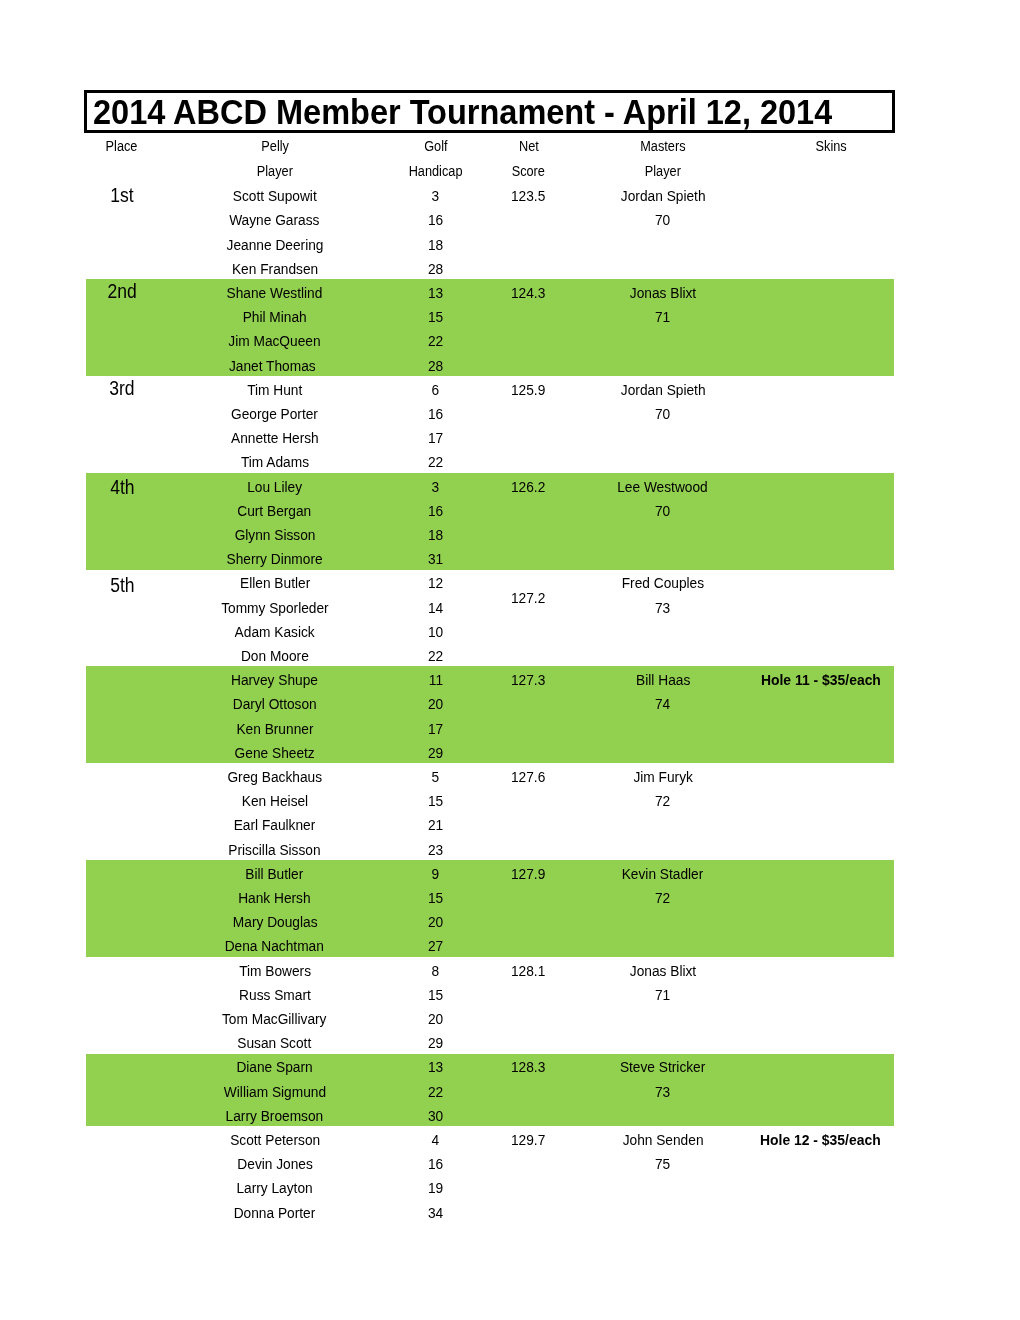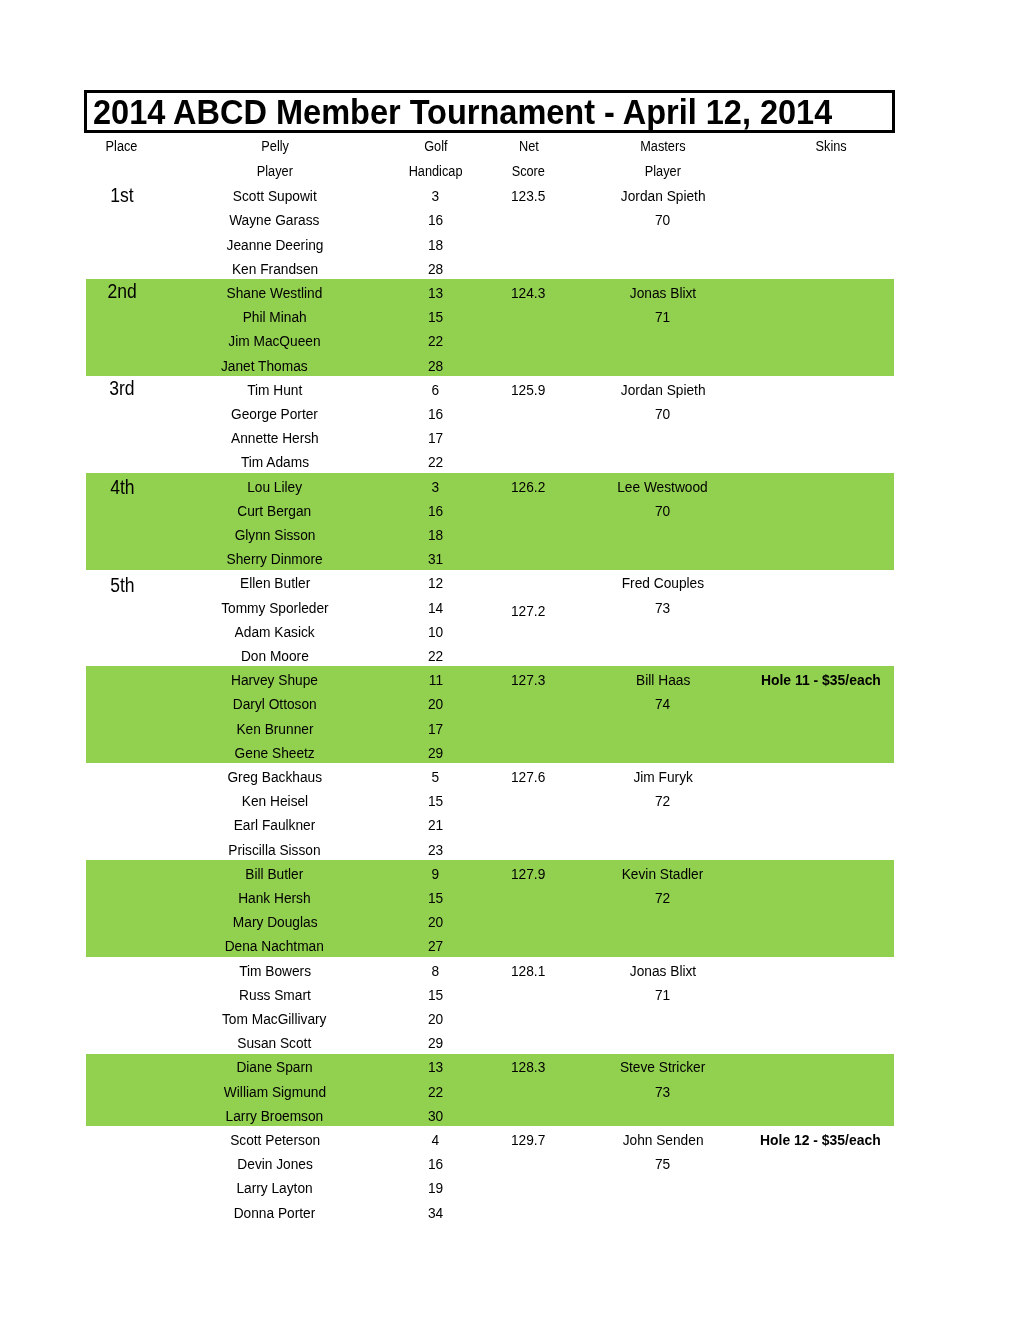--- a/index.html
+++ b/index.html
@@ -85,21 +85,21 @@
     <div class="cell place" style="left:86.0px;width:72.0px;top:282.40px;"><span class="inner">2nd</span></div>
     <div class="cell data" style="left:158.0px;width:233.4px;top:282.90px;"><span class="inner">Shane Westlind</span></div>
     <div class="cell data" style="left:391.4px;width:88.2px;top:282.90px;"><span class="inner">13</span></div>
     <div class="cell data" style="left:479.6px;width:98.0px;top:282.90px;"><span class="inner">124.3</span></div>
     <div class="cell data" style="left:577.6px;width:170.4px;top:282.90px;"><span class="inner">Jonas Blixt</span></div>
     <div class="cell data" style="left:158.0px;width:233.4px;top:307.10px;"><span class="inner">Phil Minah</span></div>
     <div class="cell data" style="left:391.4px;width:88.2px;top:307.10px;"><span class="inner">15</span></div>
     <div class="cell data" style="left:577.6px;width:170.4px;top:307.10px;"><span class="inner">71</span></div>
     <div class="cell data" style="left:158.0px;width:233.4px;top:331.30px;"><span class="inner">Jim MacQueen</span></div>
     <div class="cell data" style="left:391.4px;width:88.2px;top:331.30px;"><span class="inner">22</span></div>
-    <div class="cell data" style="left:148px;width:233.4px;top:355.50px;"><span class="inner">Janet Thomas</span></div>
+    <div class="cell data" style="left:156px;width:233.4px;top:355.50px;"><span class="inner">Janet Thomas</span></div>
     <div class="cell data" style="left:391.4px;width:88.2px;top:355.50px;"><span class="inner">28</span></div>
     <div class="cell place" style="left:86.0px;width:72.0px;top:379.20px;"><span class="inner">3rd</span></div>
     <div class="cell data" style="left:158.0px;width:233.4px;top:379.70px;"><span class="inner">Tim Hunt</span></div>
     <div class="cell data" style="left:391.4px;width:88.2px;top:379.70px;"><span class="inner">6</span></div>
     <div class="cell data" style="left:479.6px;width:98.0px;top:379.70px;"><span class="inner">125.9</span></div>
     <div class="cell data" style="left:577.6px;width:170.4px;top:379.70px;"><span class="inner">Jordan Spieth</span></div>
     <div class="cell data" style="left:158.0px;width:233.4px;top:403.90px;"><span class="inner">George Porter</span></div>
     <div class="cell data" style="left:391.4px;width:88.2px;top:403.90px;"><span class="inner">16</span></div>
     <div class="cell data" style="left:577.6px;width:170.4px;top:403.90px;"><span class="inner">70</span></div>
     <div class="cell data" style="left:158.0px;width:233.4px;top:428.10px;"><span class="inner">Annette Hersh</span></div>
@@ -114,21 +114,21 @@
     <div class="cell data" style="left:158.0px;width:233.4px;top:500.70px;"><span class="inner">Curt Bergan</span></div>
     <div class="cell data" style="left:391.4px;width:88.2px;top:500.70px;"><span class="inner">16</span></div>
     <div class="cell data" style="left:577.6px;width:170.4px;top:500.70px;"><span class="inner">70</span></div>
     <div class="cell data" style="left:158.0px;width:233.4px;top:524.90px;"><span class="inner">Glynn Sisson</span></div>
     <div class="cell data" style="left:391.4px;width:88.2px;top:524.90px;"><span class="inner">18</span></div>
     <div class="cell data" style="left:158.0px;width:233.4px;top:549.10px;"><span class="inner">Sherry Dinmore</span></div>
     <div class="cell data" style="left:391.4px;width:88.2px;top:549.10px;"><span class="inner">31</span></div>
     <div class="cell place" style="left:86.0px;width:72.0px;top:576px;"><span class="inner">5th</span></div>
     <div class="cell data" style="left:158.0px;width:233.4px;top:573.30px;"><span class="inner">Ellen Butler</span></div>
     <div class="cell data" style="left:391.4px;width:88.2px;top:573.30px;"><span class="inner">12</span></div>
-    <div class="cell data" style="left:479.6px;width:98.0px;top:601px;"><span class="inner">127.2</span></div>
+    <div class="cell data" style="left:479.6px;width:98.0px;top:588px;"><span class="inner">127.2</span></div>
     <div class="cell data" style="left:577.6px;width:170.4px;top:573.30px;"><span class="inner">Fred Couples</span></div>
     <div class="cell data" style="left:158.0px;width:233.4px;top:597.50px;"><span class="inner">Tommy Sporleder</span></div>
     <div class="cell data" style="left:391.4px;width:88.2px;top:597.50px;"><span class="inner">14</span></div>
     <div class="cell data" style="left:577.6px;width:170.4px;top:597.50px;"><span class="inner">73</span></div>
     <div class="cell data" style="left:158.0px;width:233.4px;top:621.70px;"><span class="inner">Adam Kasick</span></div>
     <div class="cell data" style="left:391.4px;width:88.2px;top:621.70px;"><span class="inner">10</span></div>
     <div class="cell data" style="left:158.0px;width:233.4px;top:645.90px;"><span class="inner">Don Moore</span></div>
     <div class="cell data" style="left:391.4px;width:88.2px;top:645.90px;"><span class="inner">22</span></div>
     <div class="cell data" style="left:158.0px;width:233.4px;top:670.10px;"><span class="inner">Harvey Shupe</span></div>
     <div class="cell data" style="left:391.4px;width:88.2px;top:670.10px;"><span class="inner">11</span></div>

